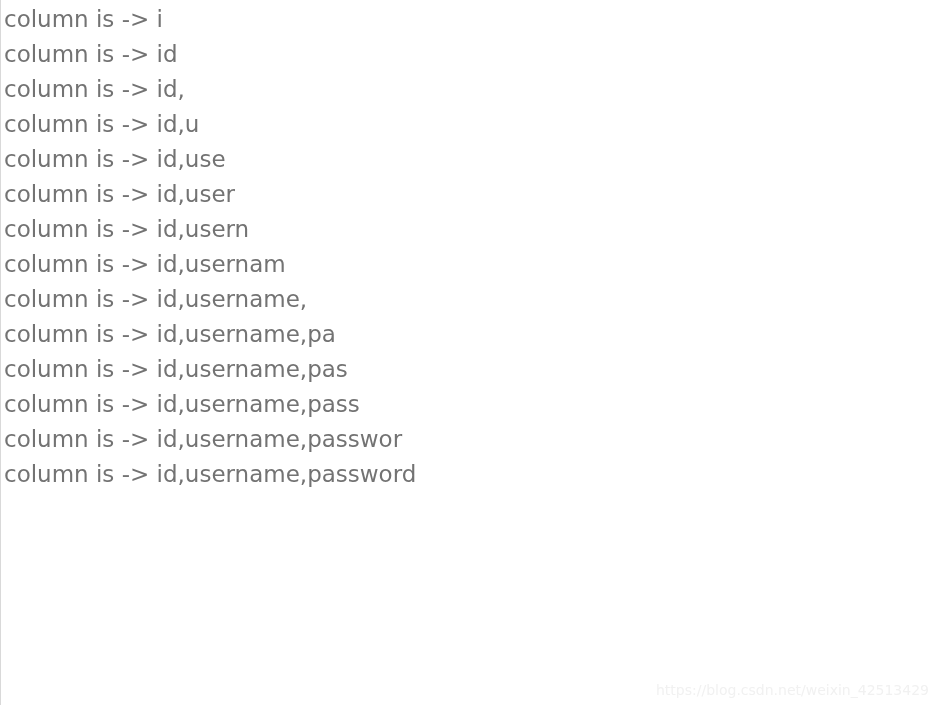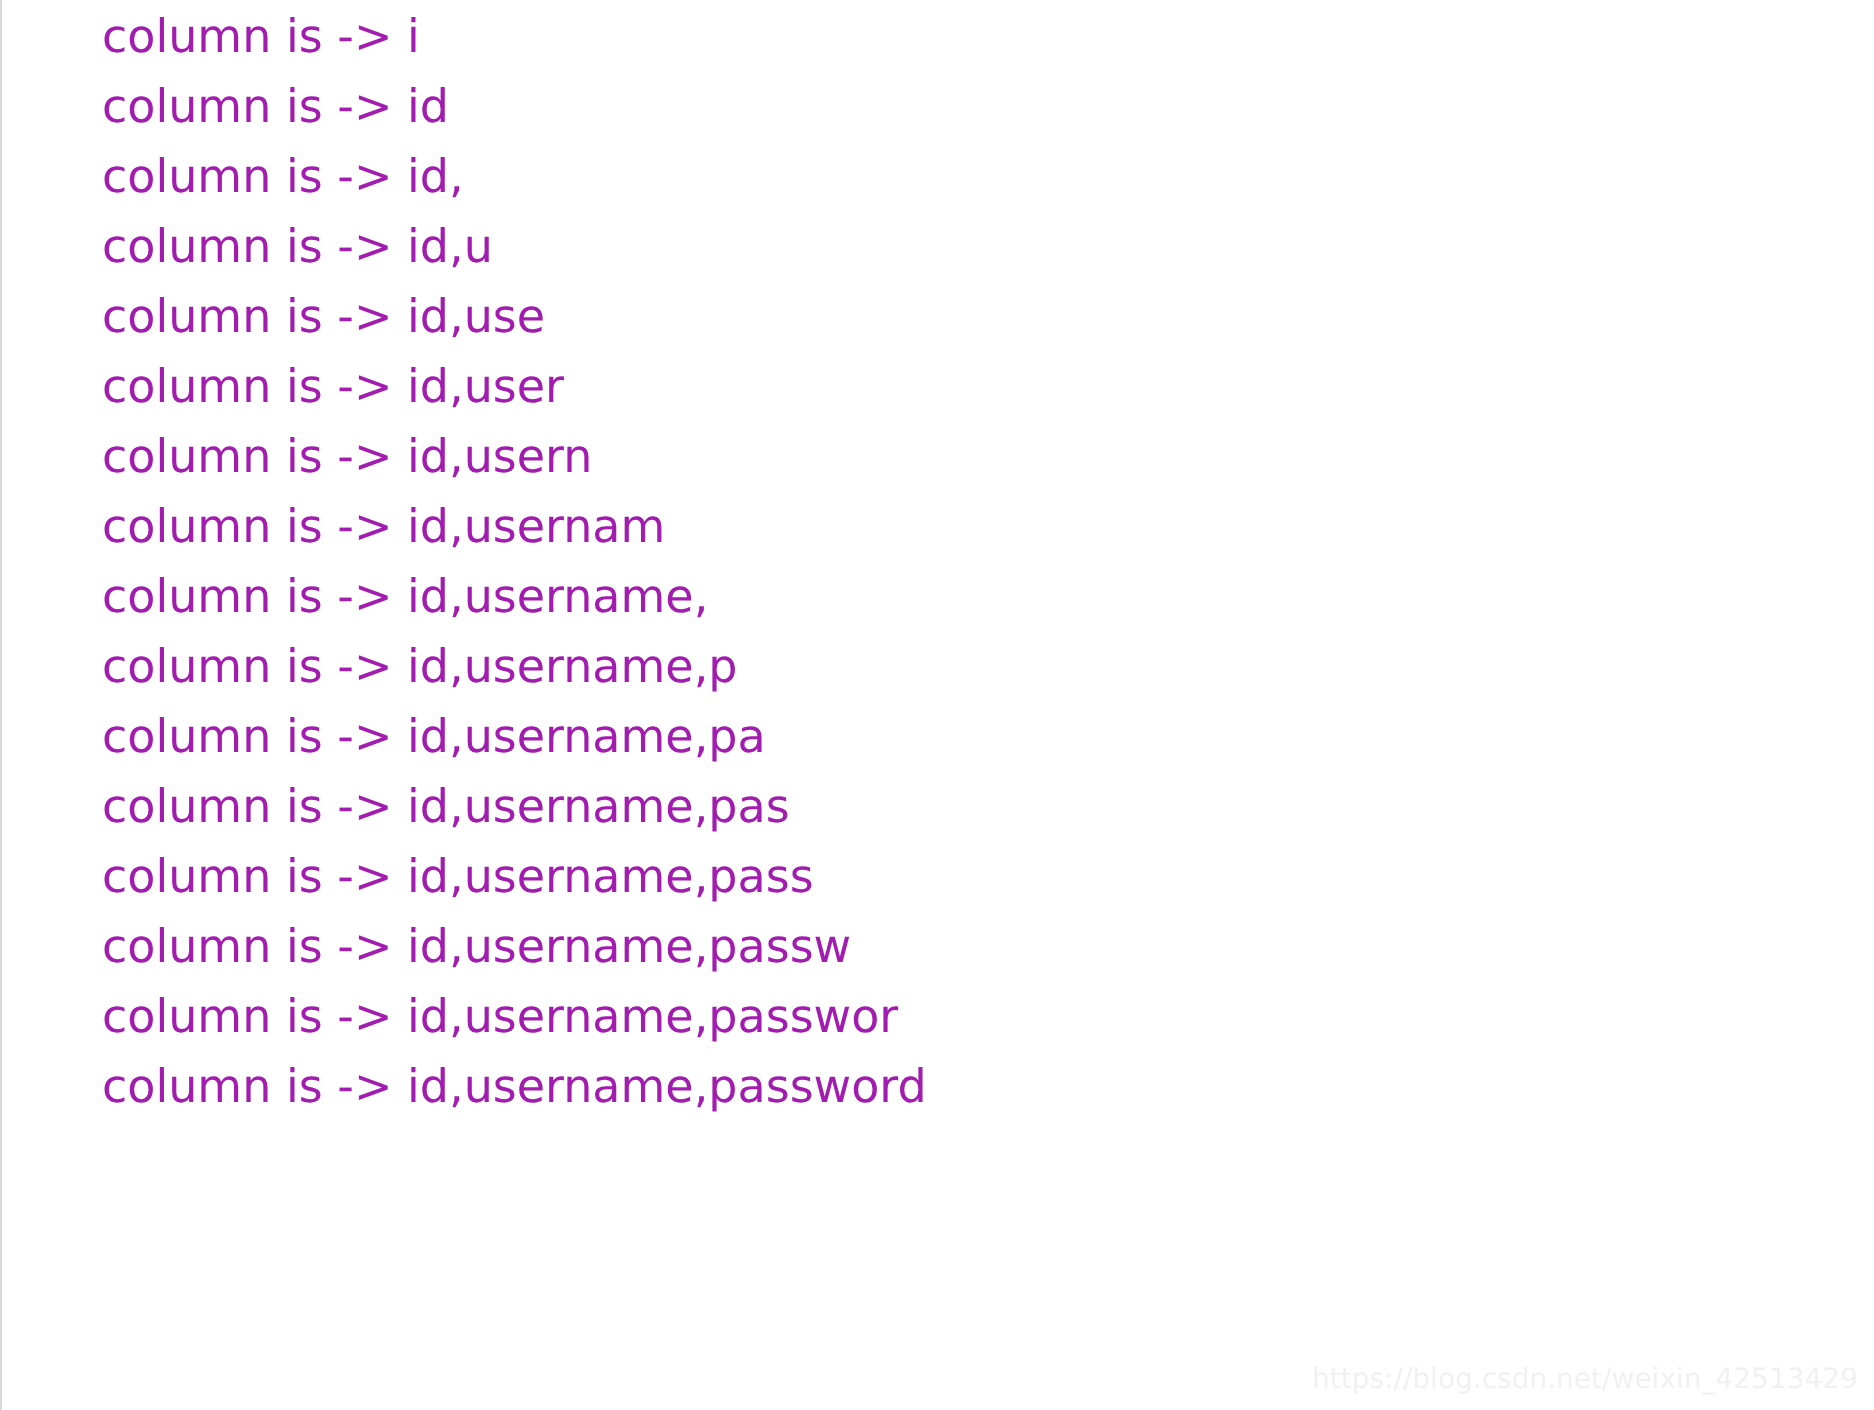--- a/index.html
+++ b/index.html
@@ -29,28 +29,27 @@
     padding: 0;
   }
 
   #log-lines {
     list-style: none;
     margin: 0;
     padding: 2px 0 0 3px;
   }
 
   .log-line {
-    color: #a21caf;
+    color: #737373;
     font-size: 23px;
     line-height: 35px;
     height: 35px;
     white-space: pre;
     letter-spacing: 0px;
     font-weight: 400;
-    margin-left: 47px;
     -webkit-font-smoothing: antialiased;
   }
 
   #watermark {
     position: absolute;
     right: 8px;
     bottom: 6px;
     color: #f1f1f1;
     font-size: 14px;
     line-height: 18px;
@@ -67,24 +66,22 @@
   <ul id="log-lines">
     <li class="log-line">column is -&gt; i</li>
     <li class="log-line">column is -&gt; id</li>
     <li class="log-line">column is -&gt; id,</li>
     <li class="log-line">column is -&gt; id,u</li>
     <li class="log-line">column is -&gt; id,use</li>
     <li class="log-line">column is -&gt; id,user</li>
     <li class="log-line">column is -&gt; id,usern</li>
     <li class="log-line">column is -&gt; id,usernam</li>
     <li class="log-line">column is -&gt; id,username,</li>
-    <li class="log-line">column is -&gt; id,username,p</li>
     <li class="log-line">column is -&gt; id,username,pa</li>
     <li class="log-line">column is -&gt; id,username,pas</li>
     <li class="log-line">column is -&gt; id,username,pass</li>
-    <li class="log-line">column is -&gt; id,username,passw</li>
     <li class="log-line">column is -&gt; id,username,passwor</li>
     <li class="log-line">column is -&gt; id,username,password</li>
   </ul>
 
   <div id="watermark">https://blog.csdn.net/weixin_42513429</div>
 
 </div>
 
 </body></html>

